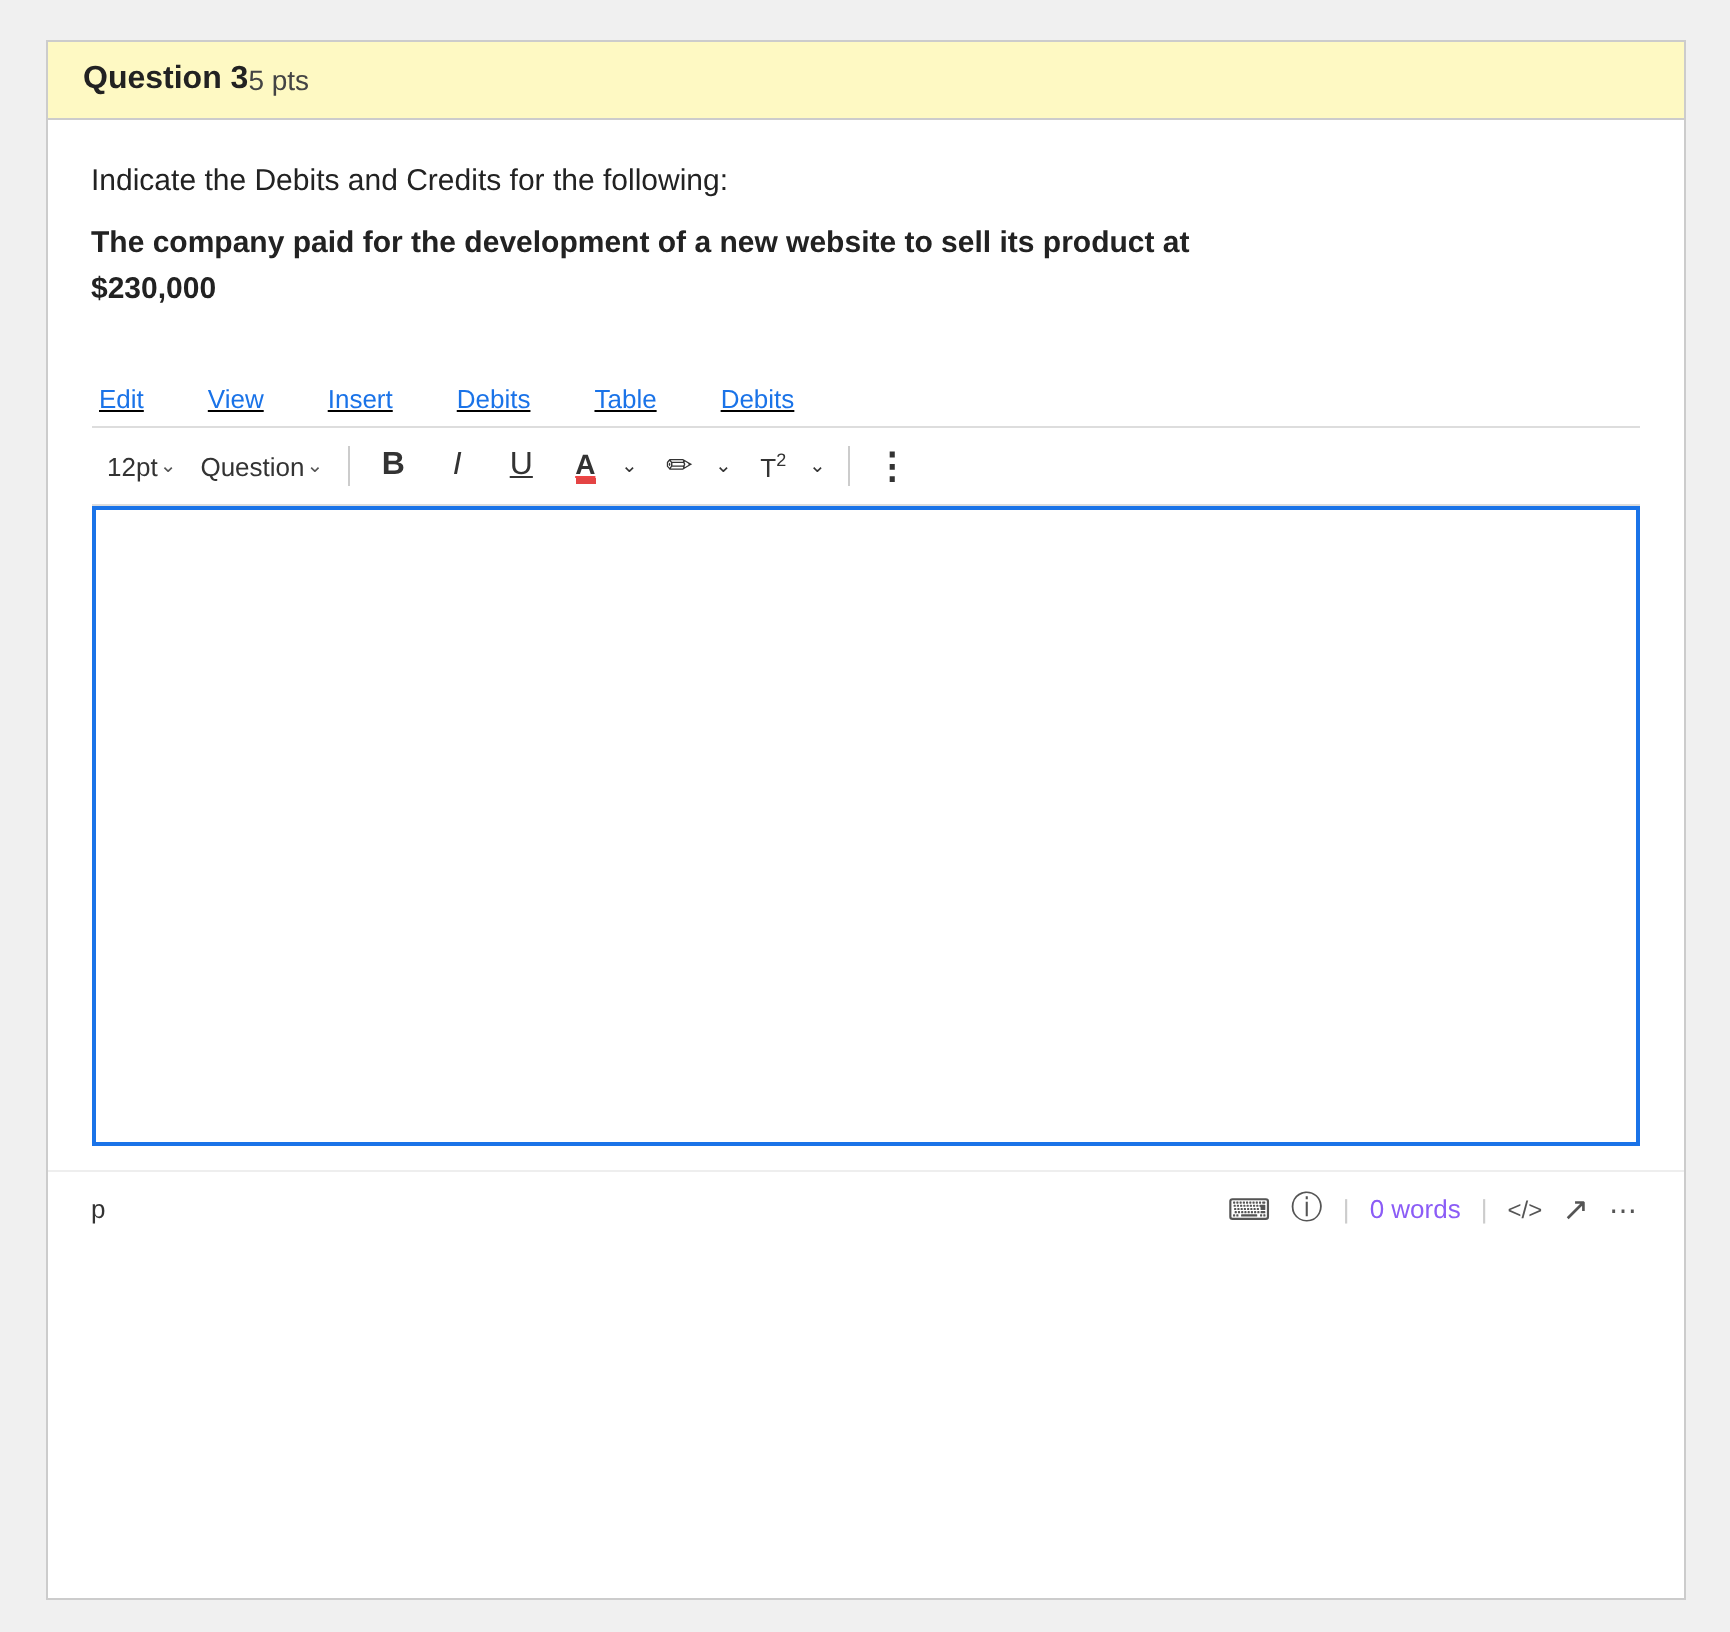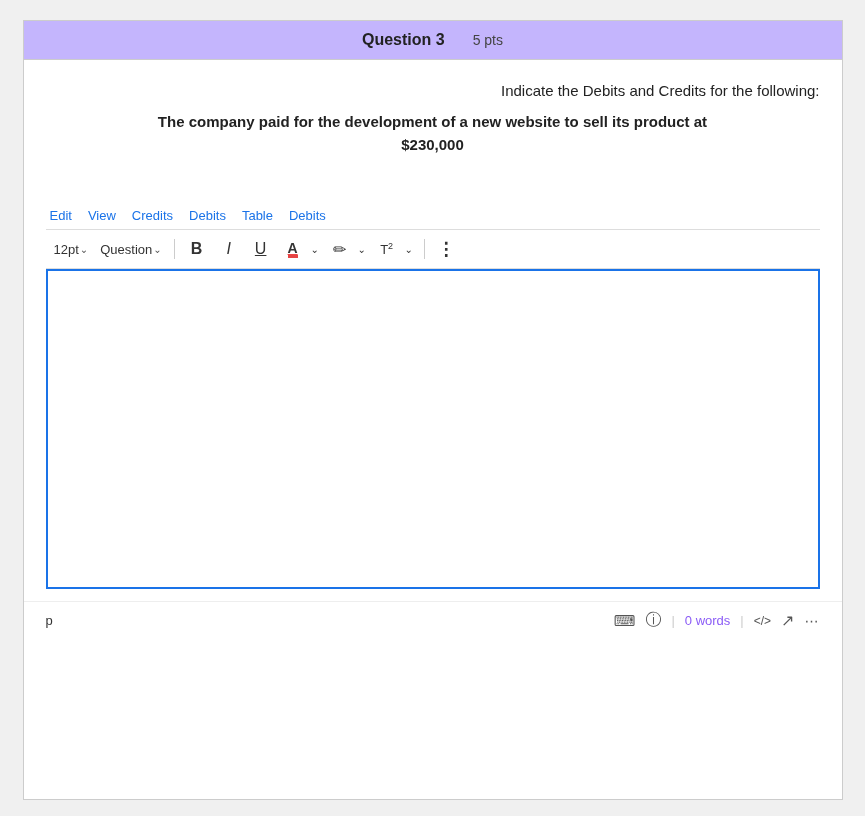--- a/index.html
+++ b/index.html
@@ -18,69 +18,67 @@
     }
 
     .question-card {
       background: #ffffff;
       border: 1px solid #cccccc;
       width: 820px;
       min-height: 780px;
     }
 
     .question-header {
-      background: #c4b5fd;
+      background: #fef9c3;
       border-bottom: 1px solid #cccccc;
       padding: 10px 18px;
       display: flex;
-      justify-content: center;
+      justify-content: flex-start;
       align-items: center;
     }
 
     .question-title {
       font-size: 16px;
       font-weight: bold;
       color: #222;
     }
 
     .question-points {
       font-size: 14px;
       color: #444;
-      margin-left: 28px;
     }
 
     .question-body {
       padding: 22px 22px 10px 22px;
     }
 
     .question-instruction {
       font-size: 15px;
       color: #222;
       margin-bottom: 12px;
-      text-align: right;
     }
 
     .question-scenario {
       font-size: 15px;
       color: #222;
       font-weight: bold;
-      margin-bottom: 36px;
+      margin-bottom: 20px;
       line-height: 1.5;
-      text-align: center;
     }
 
     .editor-wrapper {
       margin: 0 22px 12px 22px;
     }
 
     .editor-menu-bar {
       display: flex;
-      gap: 16px;
+      gap: 32px;
       padding: 6px 0 6px 4px;
       font-size: 13px;
+      text-decoration: underline;
     }
 
     .editor-menu-item {
       color: #1a73e8;
       cursor: pointer;
     }
 
     .editor-toolbar {
       display: flex;
       align-items: center;
@@ -218,21 +216,21 @@
       <span>The company paid for the development of a new website to sell its product at</span><br>
       <span>$230,000</span>
     </p>
   </div>
 
   <div class="editor-wrapper">
 
     <div class="editor-menu-bar">
       <span class="editor-menu-item">Edit</span>
       <span class="editor-menu-item">View</span>
-      <span class="editor-menu-item">Credits</span>
+      <span class="editor-menu-item">Insert</span>
       <span class="editor-menu-item">Debits</span>
       <span class="editor-menu-item">Table</span>
       <span class="editor-menu-item">Debits</span>
     </div>
 
     <div class="editor-toolbar">
 
       <div class="toolbar-with-chevron toolbar-dropdown">
         <span>12pt</span>
         <span class="chevron-small">⌄</span>

